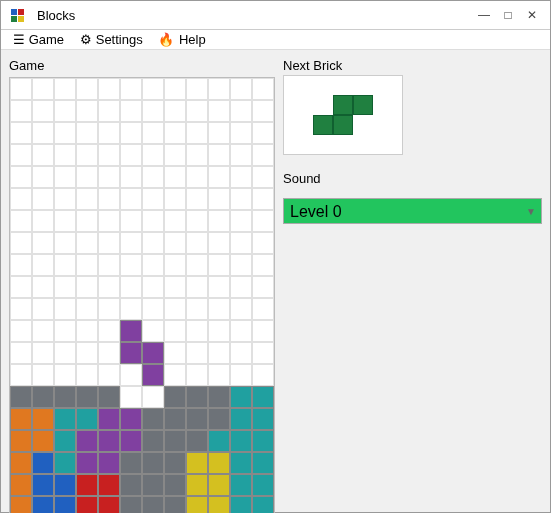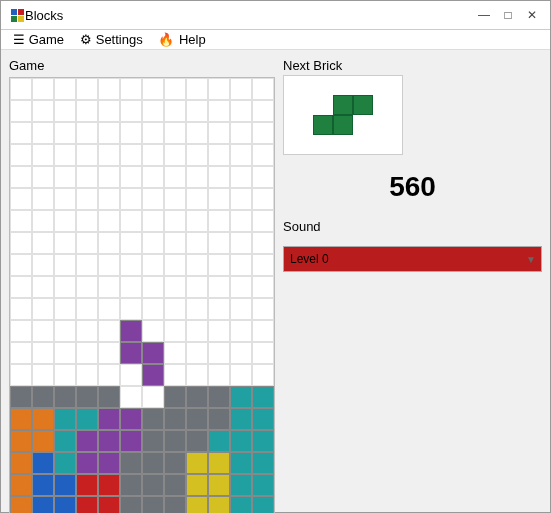--- a/index.html
+++ b/index.html
@@ -24,21 +24,21 @@
       border-bottom: 1px solid #ccc;
       display: flex;
       align-items: center;
       justify-content: space-between;
       padding: 4px 8px;
       height: 30px;
     }
     .title-bar-left {
       display: flex;
       align-items: center;
-      gap: 0;
+      gap: 12px;
       justify-content: flex-end;
     }
     .title-bar-icon {
       width: 16px;
       height: 16px;
       display: flex;
       align-items: center;
       justify-content: center;
     }
     .title-bar-title {
@@ -155,22 +155,22 @@
       padding: 2px 6px;
       font-size: 13px;
       background: #fff;
       outline: none;
     }
     .level-select {
       width: 100%;
       height: 26px;
       border: 1px solid #aaa;
       padding: 2px 6px;
-      font-size: 12px;
-      background: #b91c1c;
+      font-size: 16px;
+      background: #22c55e;
       appearance: none;
       -webkit-appearance: none;
       cursor: pointer;
       position: relative;
     }
     .select-wrapper {
       position: relative;
       width: 100%;
     }
     .select-arrow {
@@ -506,21 +506,20 @@
             <div class="nb-cell green"></div>
             <div class="nb-cell green"></div>
             <div class="nb-cell green"></div>
             <div class="nb-cell green"></div>
             <div class="nb-cell empty"></div>
           </div>
         </div>
       </div>
 
       <div>
-        <div class="score-value">560</div>
       </div>
 
       <div>
         <div class="player-label">Sound</div>
       </div>
 
       <div class="select-wrapper">
         <select class="level-select">
           <option>Level 0</option>
           <option>Level 1</option>

